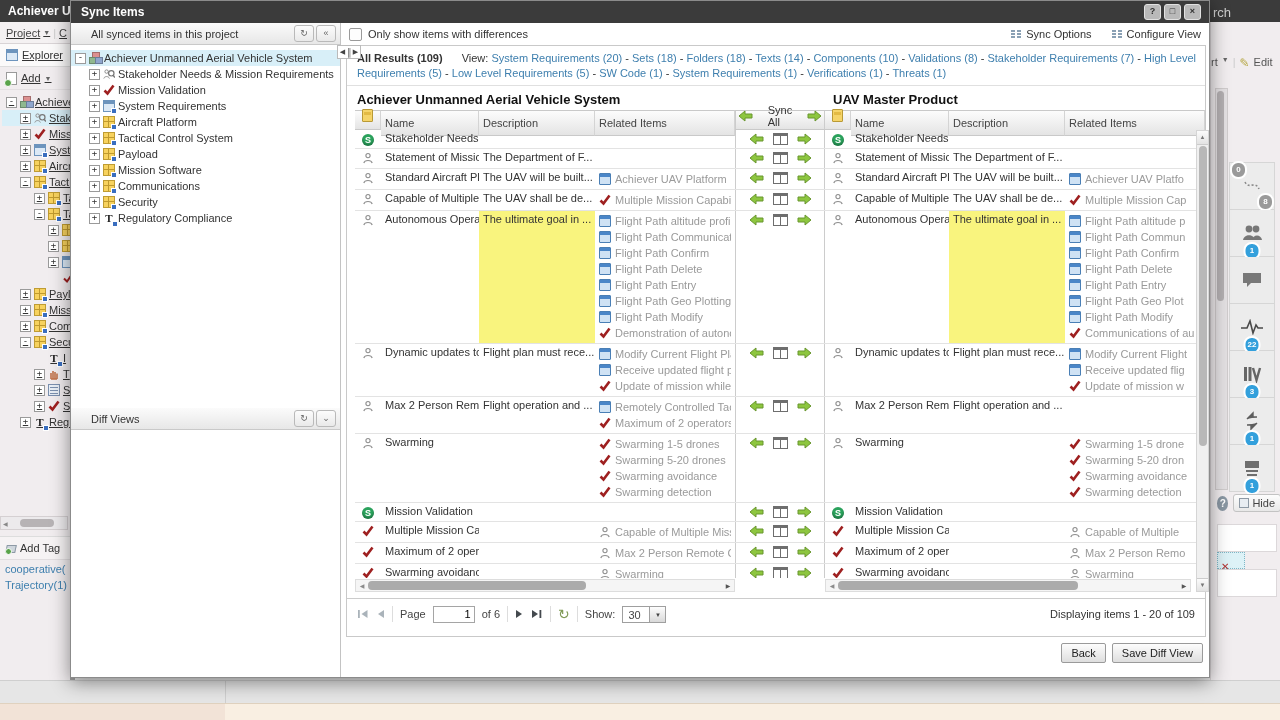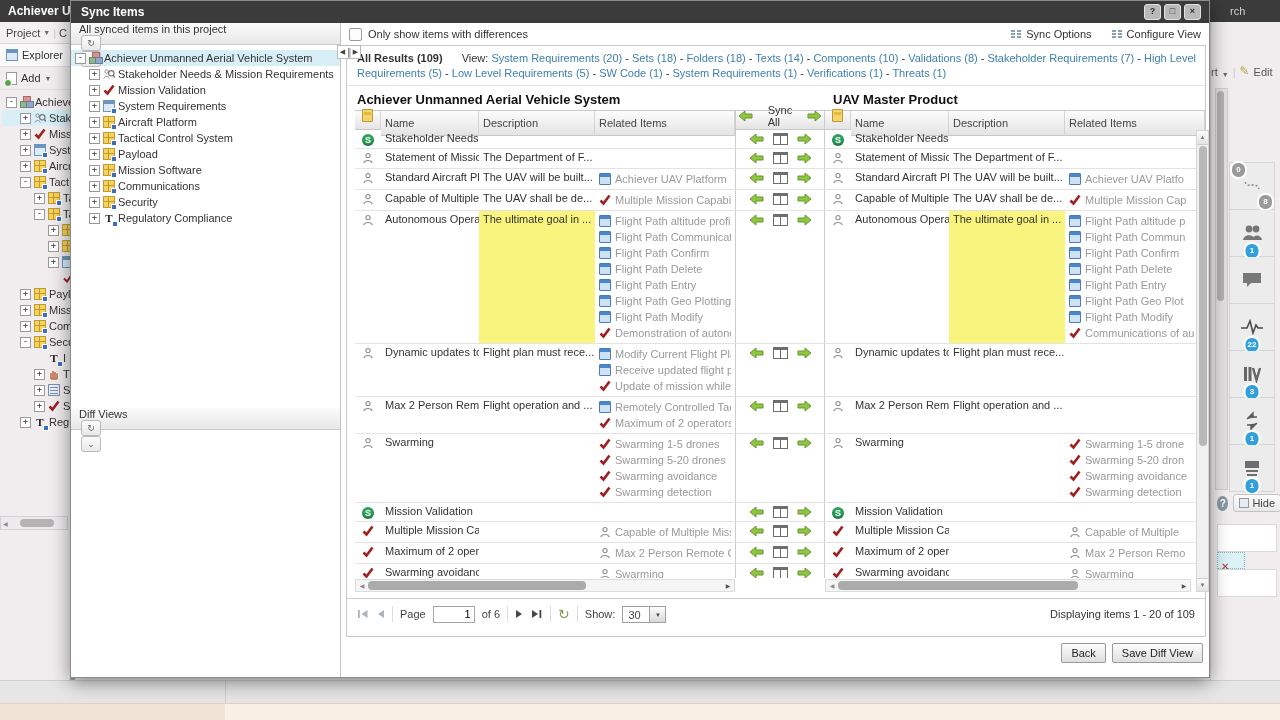--- a/index.html
+++ b/index.html
@@ -3,33 +3,33 @@
 <meta charset="utf-8">
 <style>
   html,body{margin:0;padding:0;}
   body{width:1280px;height:720px;position:relative;overflow:hidden;
        font-family:"Liberation Sans","DejaVu Sans",sans-serif;font-size:11px;color:#333;
        background:#e9e9e9;}
   #app{position:absolute;inset:0;}
   
   .topbar{position:absolute;left:0;top:0;width:1280px;height:22px;background:#3b3b3b;color:#fff;}
   .topbar .app-title{position:absolute;left:8px;top:4px;font-weight:bold;font-size:12px;}
-  .topbar .frag-right{position:absolute;left:1213px;top:5px;color:#cfcfcf;font-size:11px;margin-left:17px;}
-  .bg-left{position:absolute;left:0;top:22px;width:70px;height:681px;background:#f1edef;overflow:hidden;border-right:5px solid #a3a3a3;}
+  .topbar .frag-right{position:absolute;left:1213px;top:5px;color:#cfcfcf;font-size:13px;}
+  .bg-left{position:absolute;left:0;top:22px;width:70px;height:681px;background:#f1edef;overflow:hidden;border-right:5px solid #a3a3a3;text-decoration:underline;}
   .bg-toolbar{height:21px;border-bottom:1px solid #d9d4d6;background:#f4f1f2;display:flex;align-items:center;padding-left:6px;gap:3px;color:#444;white-space:nowrap;}
   .bg-tab{height:22px;display:flex;align-items:center;gap:4px;padding-left:6px;background:#fbfafa;border-bottom:1px solid #ddd;white-space:nowrap;}
   .bg-add{height:22px;display:flex;align-items:center;gap:4px;padding-left:6px;white-space:nowrap;border-bottom:1px solid #e4e0e2;}
   .bg-tree{padding:4px 0 0 2px;}
   .bg-hscroll{position:absolute;left:0;top:494px;width:66px;height:12px;background:#eceaec;border:1px solid #d5d0d2;display:flex;align-items:center;}
   .bg-hscroll .thumb{height:8px;width:34px;background:#b7b3b5;border-radius:4px;margin-left:10px;}
   .bg-tags{position:absolute;left:0;top:514px;width:70px;}
   .bg-tags .hdr{height:22px;display:flex;align-items:center;gap:4px;padding-left:5px;border-top:1px solid #ddd;border-bottom:1px solid #e2dee0;background:#f6f3f4;white-space:nowrap;}
   .bg-tags .tag-link{display:block;color:#3e7fae;padding:3px 0 1px 5px;white-space:nowrap;}
   .bg-right{position:absolute;left:1210px;top:22px;width:70px;height:681px;background:#f1edef;overflow:hidden;border-left:1px solid #d7d2d4;}
-  .bg-right .rtool{position:absolute;left:0;top:34px;width:70px;height:22px;display:flex;align-items:flex-end;gap:4px;color:#555;white-space:nowrap;}
+  .bg-right .rtool{position:absolute;left:0;top:34px;width:70px;height:22px;display:flex;align-items:flex-start;gap:4px;color:#555;white-space:nowrap;}
   .bg-vscroll{position:absolute;left:4px;top:66px;width:11px;height:400px;background:#e4e1e3;border:1px solid #d0cccd;}
   .bg-vscroll .thumb{margin:2px 1px;width:7px;height:210px;background:#b3afb1;border-radius:4px;}
   .rail{position:absolute;left:18px;top:140px;width:44px;}
   .rail-box{width:44px;height:46px;background:#ececec;border:1px solid #d6d6d6;border-top:none;position:relative;display:flex;align-items:center;justify-content:center;}
   .rail-box:first-child{border-top:1px solid #d6d6d6;}
   .badge{position:absolute;min-width:9px;height:14px;padding:0 2px;border-radius:8px;background:#33a0dc;border:2px solid #fff;color:#fff;font-size:8px;font-weight:bold;line-height:14px;text-align:center;}
   .badge.gray{background:#9a9a9a;}
   .badge.b-bottom{bottom:-4px;left:50%;transform:translateX(-50%);}
   .badge.b-tl{top:-2px;left:0;}
   .badge.b-br{bottom:-2px;right:0;}
@@ -67,21 +67,21 @@
   .exp.none{visibility:hidden;}
   .tree-row{display:flex;align-items:center;gap:3px;height:16px;white-space:nowrap;padding-left:4px;}
   .tree-row.selected{background:#d8eff8;}
   .tree-label{color:#333;}
   
   .dialog{position:absolute;left:70px;top:0;width:1140px;height:678px;background:#fff;border:1px solid #8b8b8b;box-shadow:0 4px 18px rgba(0,0,0,.45);box-sizing:border-box;}
   .dlg-title{position:absolute;left:0;top:0;width:100%;height:22px;background:#3b3b3b;color:#fff;}
   .dlg-title .t{position:absolute;left:10px;top:4px;font-weight:bold;font-size:12px;}
   .win-btns{position:absolute;right:8px;top:3px;display:flex;gap:3px;}
   .win-btn{width:15px;height:14px;border-radius:3px;background:#b9b9b9;border:1px solid #e2e2e2;color:#2e2e2e;font-size:9px;font-weight:bold;text-align:center;line-height:13px;}
-  .panel-hdr{height:21px;background:linear-gradient(#fbfbfb,#e7e7e7);border-bottom:1px solid #c9c9c9;display:flex;padding:0 4px 0 8px;color:#333;flex-direction:column;}
+  .panel-hdr{height:21px;background:linear-gradient(#fbfbfb,#e7e7e7);border-bottom:1px solid #c9c9c9;display:flex;align-items:center;padding:0 4px 0 20px;color:#333;}
   .panel-hdr .sp{flex:1;}
   .mini-btn{width:18px;height:15px;border:1px solid #b9b9b9;border-radius:3px;background:linear-gradient(#fcfcfc,#e9e9e9);color:#666;font-size:9px;line-height:14px;text-align:center;margin-left:2px;}
   .left-panel{position:absolute;left:0;top:22px;width:270px;bottom:0;border-right:1px solid #c3c3c3;background:#fff;box-sizing:border-box;}
   .left-panel .tree{padding-top:5px;}
   .diff-views{position:absolute;left:0;top:385px;width:100%;}
   .splitter{position:absolute;left:266px;top:44px;width:22px;height:12px;background:#fff;border:1px solid #bbb;z-index:5;display:flex;align-items:center;justify-content:center;gap:1px;font-size:7px;color:#444;}
   .main{position:absolute;left:270px;top:22px;right:0;bottom:0;}
   .m-toolbar{position:absolute;left:0;top:0;right:0;height:22px;display:flex;align-items:center;padding:0 8px;gap:6px;}
   .chk{width:11px;height:11px;border:1px solid #9a9a9a;border-radius:2px;background:#fdfdfd;flex:none;}
   .tb-spring{flex:1;}
@@ -326,20 +326,28 @@
         <div class="tree-row" style="padding-left: 18px;">
           <span class="exp">+</span>
           <span class="ic ic-text">T<i class="dot"></i></span>
           <span class="tree-label">Regulatory</span>
         </div>
       </div>
     <div class="bg-hscroll">
       <span class="arr" style="font-size:6px;color:#888;margin:0 2px">◀</span>
       <span class="thumb"></span>
     </div>
+    <div class="bg-tags">
+      <div class="hdr">
+        <span class="tag-ic"></span>
+        <span>Add Tag</span>
+      </div>
+      <a class="tag-link">cooperative(</a>
+      <a class="tag-link">Trajectory(1)</a>
+    </div>
   </div>
 
   <div class="bg-right">
     <div class="rtool">
       <span>rt</span>
       <span class="caret">▼</span>
       <span style="color:#ccc">|</span>
       <span class="pencil">✎</span>
       <span>Edit</span>
     </div>
@@ -923,20 +931,42 @@
                     <path d="M1 4 H8 V1 L14 6 L8 11 V8 H1 Z" fill="#8dc63f" stroke="#69962e"></path>
                   </svg>
                 </span>
               </div>
               <div class="cell c-ic r"><span class="ic"><svg viewBox="0 0 12 12" width="12" height="12">
                     <circle cx="6" cy="3.6" r="2.1" fill="none" stroke="#8f8f8f" stroke-width="1.1"></circle>
                     <path d="M1.8 11 C2.6 7.6 9.4 7.6 10.2 11" fill="none" stroke="#8f8f8f" stroke-width="1.1"></path>
                   </svg></span></div>
               <div class="cell c-name r">Dynamic updates to ...</div>
               <div class="cell c-desc r">Flight plan must rece...</div>
+              <div class="cell c-rel r">
+                <div class="rel-item">
+                  <span class="ic ic-folder">
+                    <i class="bar"></i>
+                  </span>
+                  <span>Modify Current Flight</span>
+                </div>
+                <div class="rel-item">
+                  <span class="ic ic-folder">
+                    <i class="bar"></i>
+                  </span>
+                  <span>Receive updated flig</span>
+                </div>
+                <div class="rel-item">
+                  <span class="ic">
+                    <svg viewBox="0 0 12 12" width="12" height="12">
+                      <path d="M1.5 6.5 L4.5 9.5 L10.5 1.5" fill="none" stroke="#9e2020" stroke-width="2.6"></path>
+                    </svg>
+                  </span>
+                  <span>Update of mission w</span>
+                </div>
+              </div>
             </div>
             <div class="grid-row">
               <div class="cell c-ic"><span class="ic"><svg viewBox="0 0 12 12" width="12" height="12">
                     <circle cx="6" cy="3.6" r="2.1" fill="none" stroke="#8f8f8f" stroke-width="1.1"></circle>
                     <path d="M1.8 11 C2.6 7.6 9.4 7.6 10.2 11" fill="none" stroke="#8f8f8f" stroke-width="1.1"></path>
                   </svg></span></div>
               <div class="cell c-name">Max 2 Person Remo...</div>
               <div class="cell c-desc">Flight operation and ...</div>
               <div class="cell c-rel">
                 <div class="rel-item">

